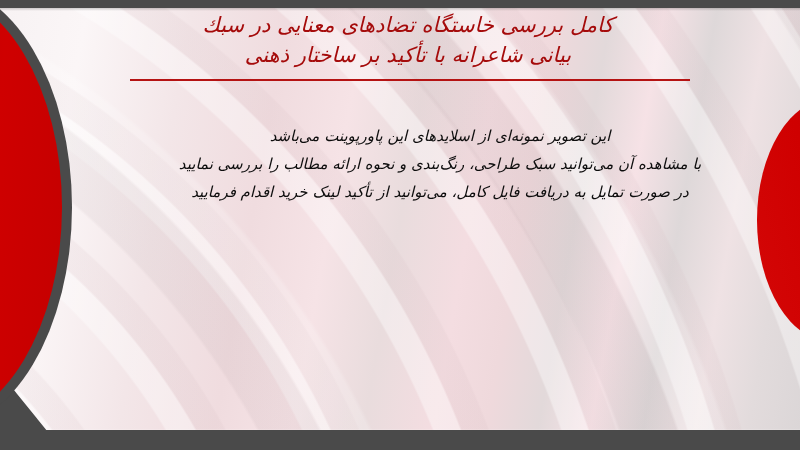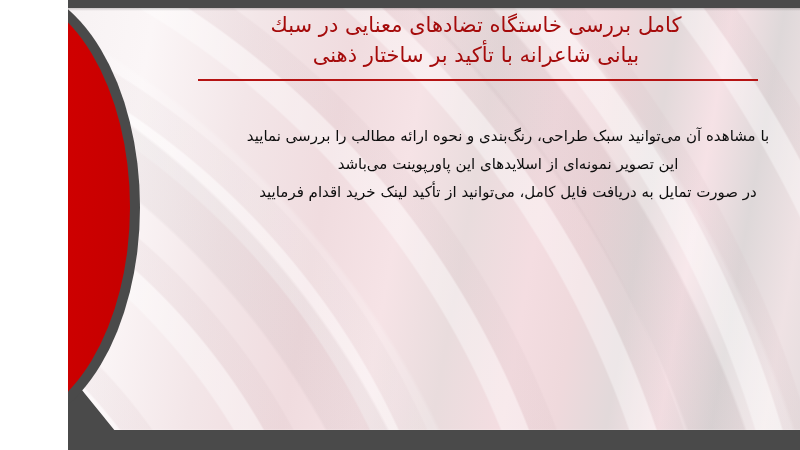--- a/index.html
+++ b/index.html
@@ -7,24 +7,25 @@
     margin: 0;
     padding: 0;
     background: #ffffff;
   }
   body {
     font-family: "DejaVu Sans", sans-serif;
   }
 
   #slide {
     position: relative;
-    width: 732px;
+    width: 800px;
     height: 450px;
     overflow: hidden;
     background: #86efac;
+    font-style: italic;
   }
 
   
   .frame-bg {
     position: absolute;
     inset: 0;
     background: #4a4a4a;
   }
 
   
@@ -219,21 +220,21 @@
 
   <div class="right-shape"></div>
 
   <div class="title-block">
     <div class="title-text">كامل بررسی خاستگاه تضادهای معنایی در سبك
 بیانی شاعرانه با تأكید بر ساختار ذهنی</div>
   </div>
   <div class="title-rule"></div>
 
   <div class="body-block">
+    <div class="body-line">این تصویر نمونه‌ای از اسلایدهای این پاورپوینت می‌باشد</div>
     <div class="body-line">با مشاهده آن می‌توانید سبک طراحی، رنگ‌بندی و نحوه ارائه مطالب را بررسی نمایید</div>
-    <div class="body-line">این تصویر نمونه‌ای از اسلایدهای این پاورپوینت می‌باشد</div>
     <div class="body-line">در صورت تمایل به دریافت فایل كامل، می‌توانید از تأكید لینک خرید اقدام فرمایید</div>
   </div>
 
   <div class="bottom-band-hi"></div>
   <div class="bottom-band"></div>
 
 </div>
 
 </body></html>

